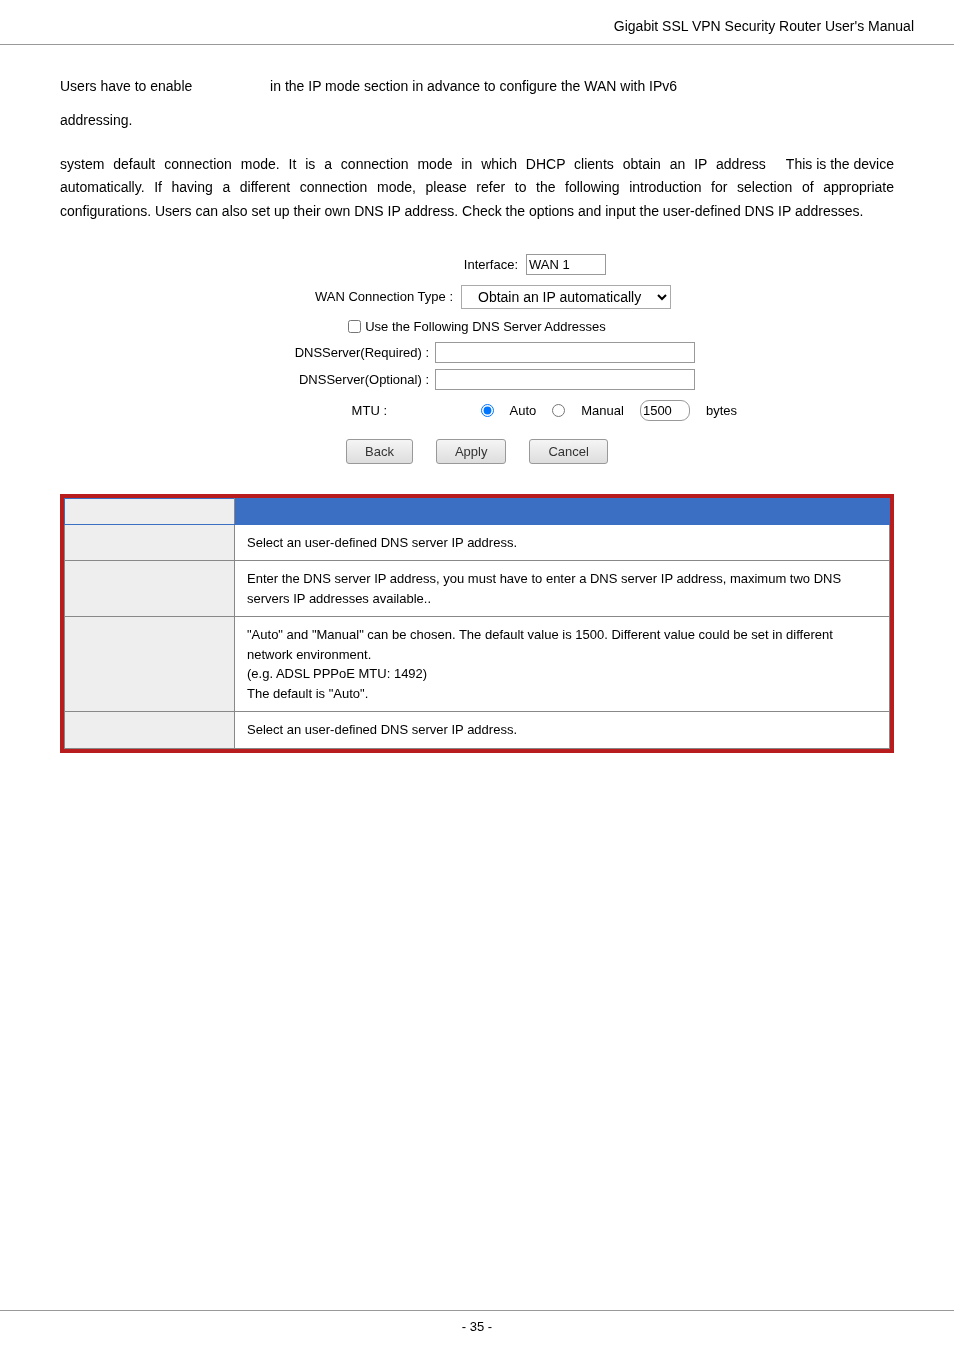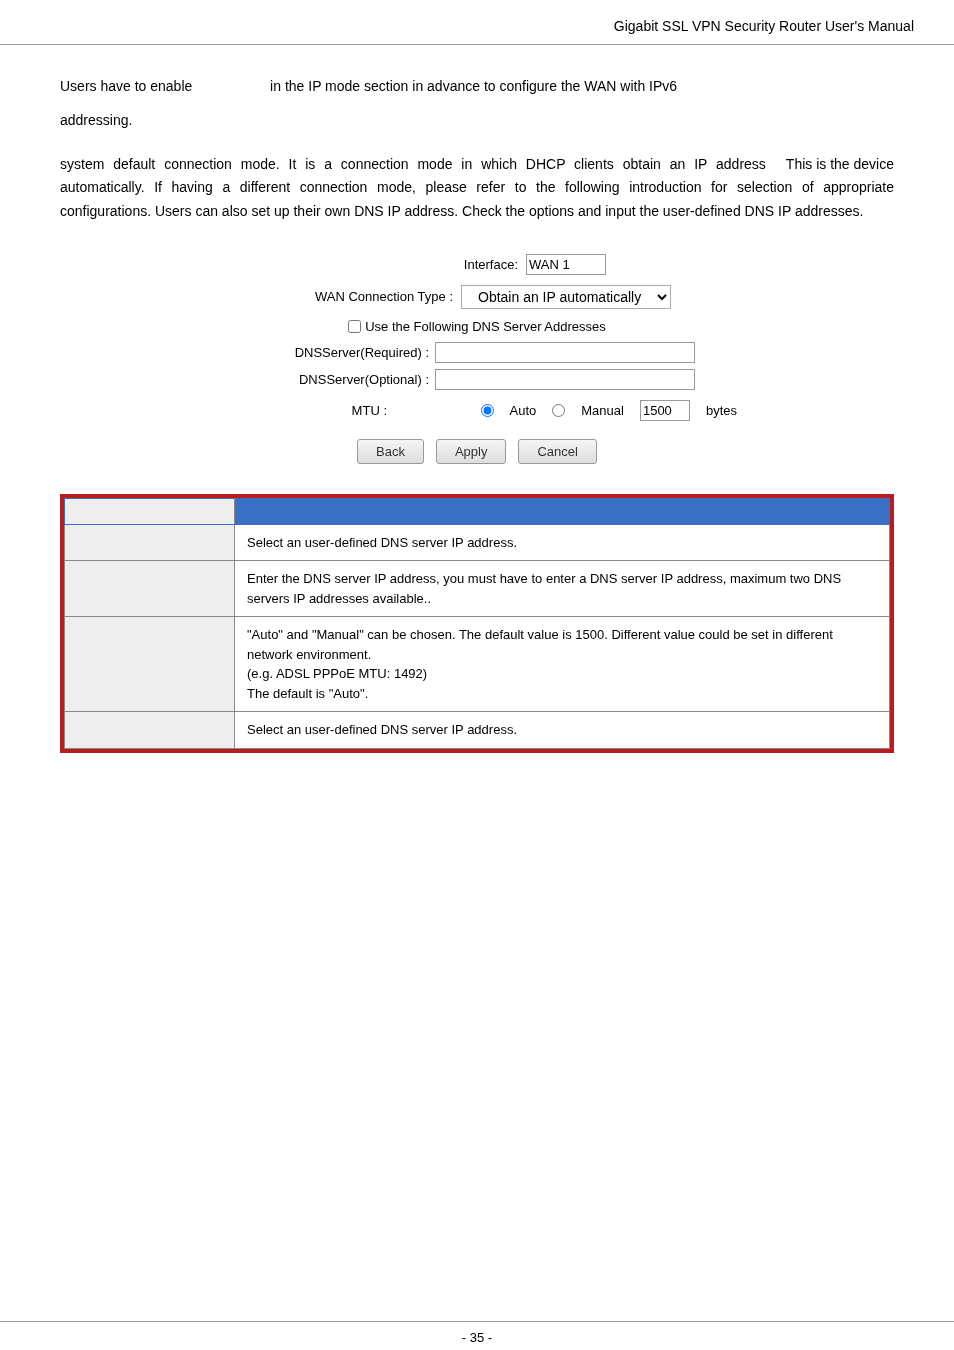--- a/index.html
+++ b/index.html
@@ -115,21 +115,21 @@
       align-items: center;
       gap: 16px;
       font-size: 13px;
     }
     .mtu-options input[type="text"] {
       width: 50px;
     }
     .button-row {
       display: flex;
       justify-content: center;
-      gap: 12px;
+      gap: 23px;
       margin-top: 18px;
       margin-bottom: 20px;
     }
     .btn {
       background: linear-gradient(to bottom, #f5f5f5, #ddd);
       border: 1px solid #999;
       border-radius: 3px;
       padding: 4px 18px;
       font-size: 13px;
       cursor: pointer;
@@ -158,21 +158,21 @@
       color: #555;
       border-right: 1px solid #888;
     }
     .empty-header td {
       background: #3a6fc4;
       height: 26px;
       border: 1px solid #3a6fc4;
     }
     .page-footer {
       position: absolute;
-      bottom: 5px;
+      bottom: 16px;
       left: 0;
       right: 0;
       text-align: center;
       font-size: 13px;
       border-top: 1px solid #999;
       padding-top: 8px;
     }
     .interface-input {
       border: 1px solid #aaa;
       padding: 2px 4px;
@@ -241,21 +241,21 @@
       </div>
     </div>
 
     <div class="mtu-row">
       <span class="mtu-label">MTU :</span>
       <div class="mtu-options">
         <input type="radio" name="mtu" id="mtu-auto" checked="" style="">
         <label for="mtu-auto">Auto</label>
         <input type="radio" name="mtu" id="mtu-manual" style="">
         <label for="mtu-manual">Manual</label>
-        <input type="text" value="1500" style="width: 50px;">
+        <input type="text" value="1500" style="width: 50px; border-radius: 9px;">
         <span>bytes</span>
       </div>
     </div>
 
     <div class="button-row">
       <button class="btn">Back</button>
       <button class="btn">Apply</button>
       <button class="btn">Cancel</button>
     </div>
   </div>

